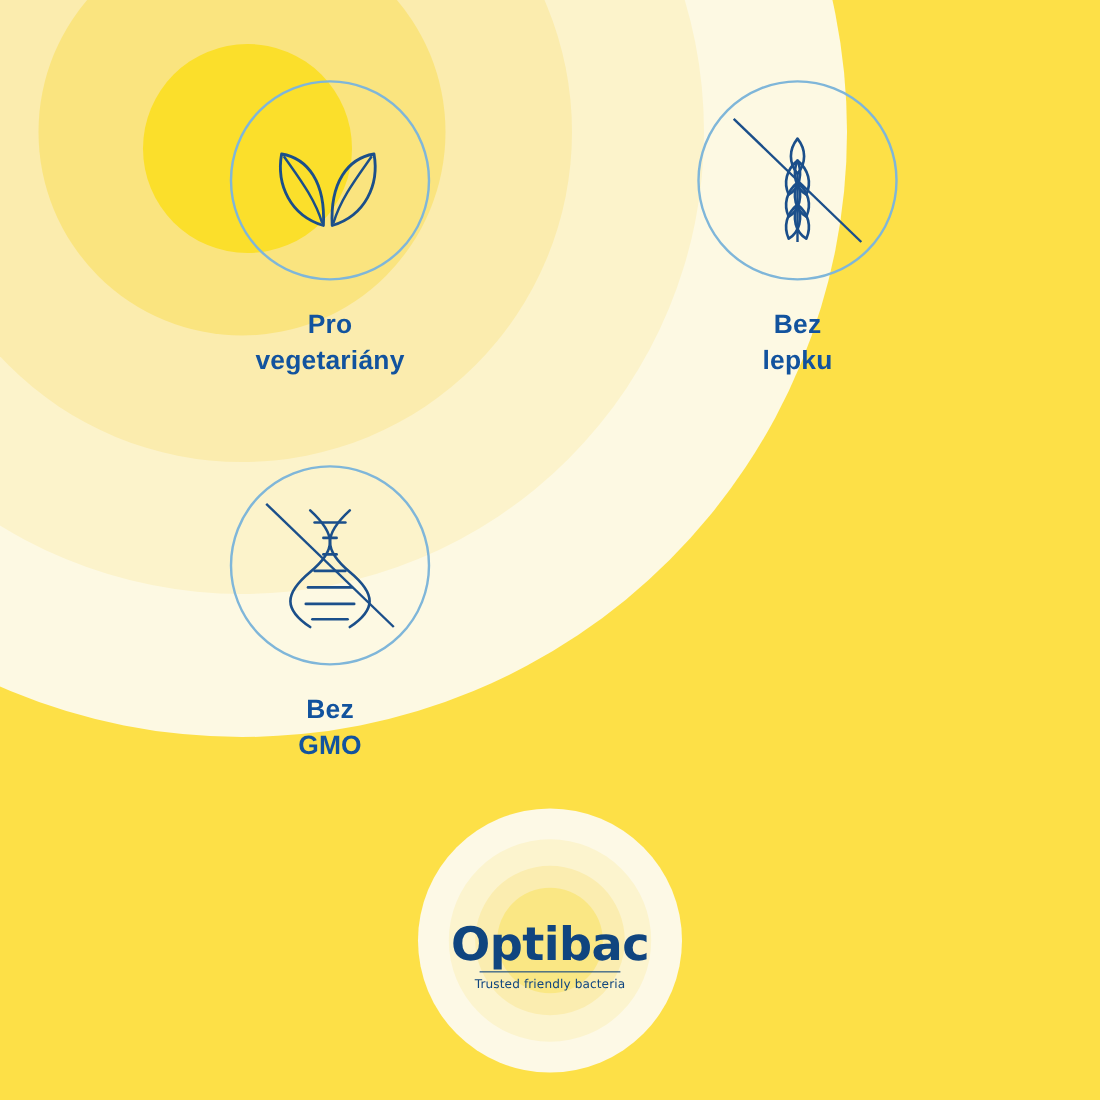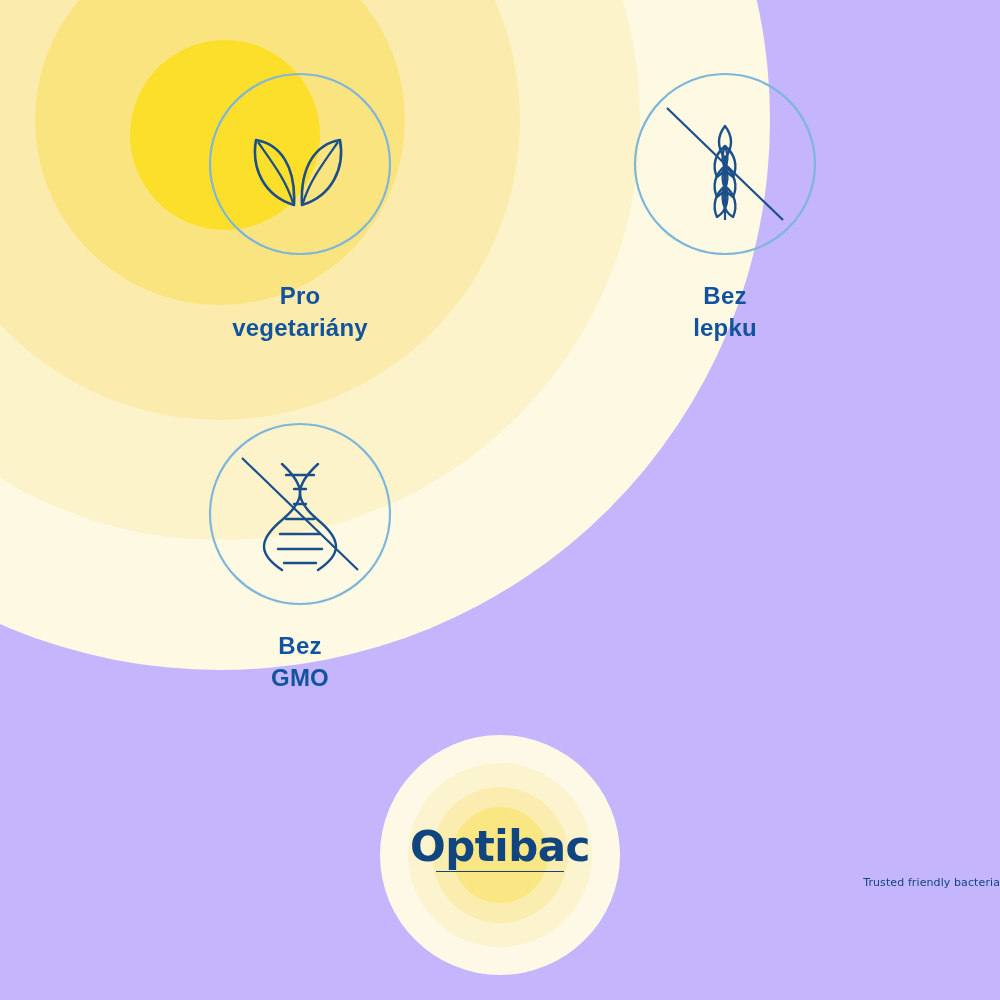--- a/index.html
+++ b/index.html
@@ -7,21 +7,21 @@
     padding: 0;
     background: #ffffff;
   }
   body {
     font-family: "Liberation Sans", sans-serif;
   }
   #canvas {
     position: relative;
     width: 1000px;
     height: 1000px;
-    background: #c4b5fd;
+    background: #fde047;
     overflow: hidden;
   }
 
   
   .glow {
     position: absolute;
     border-radius: 50%;
     pointer-events: none;
   }
   .glow-4 {
@@ -96,28 +96,28 @@
     width: 1000px;
     text-align: center;
   }
   .logo-word {
     color: #10457f;
     font-family: "DejaVu Sans", sans-serif;
     font-size: 42px;
     font-weight: bold;
     letter-spacing: -0.5px;
     line-height: 1;
+    margin-top: 12px;
   }
   .logo-tag {
     margin-top: 4px;
     color: #10457f;
     font-family: "DejaVu Sans", sans-serif;
     font-size: 11px;
     letter-spacing: .1px;
-    text-align: right;
   }
   .logo-rule {
     width: 128px;
     height: 1px;
     background: #10457f;
     margin: 3px auto 3px auto;
   }
 </style>
 </head>
 <body>

